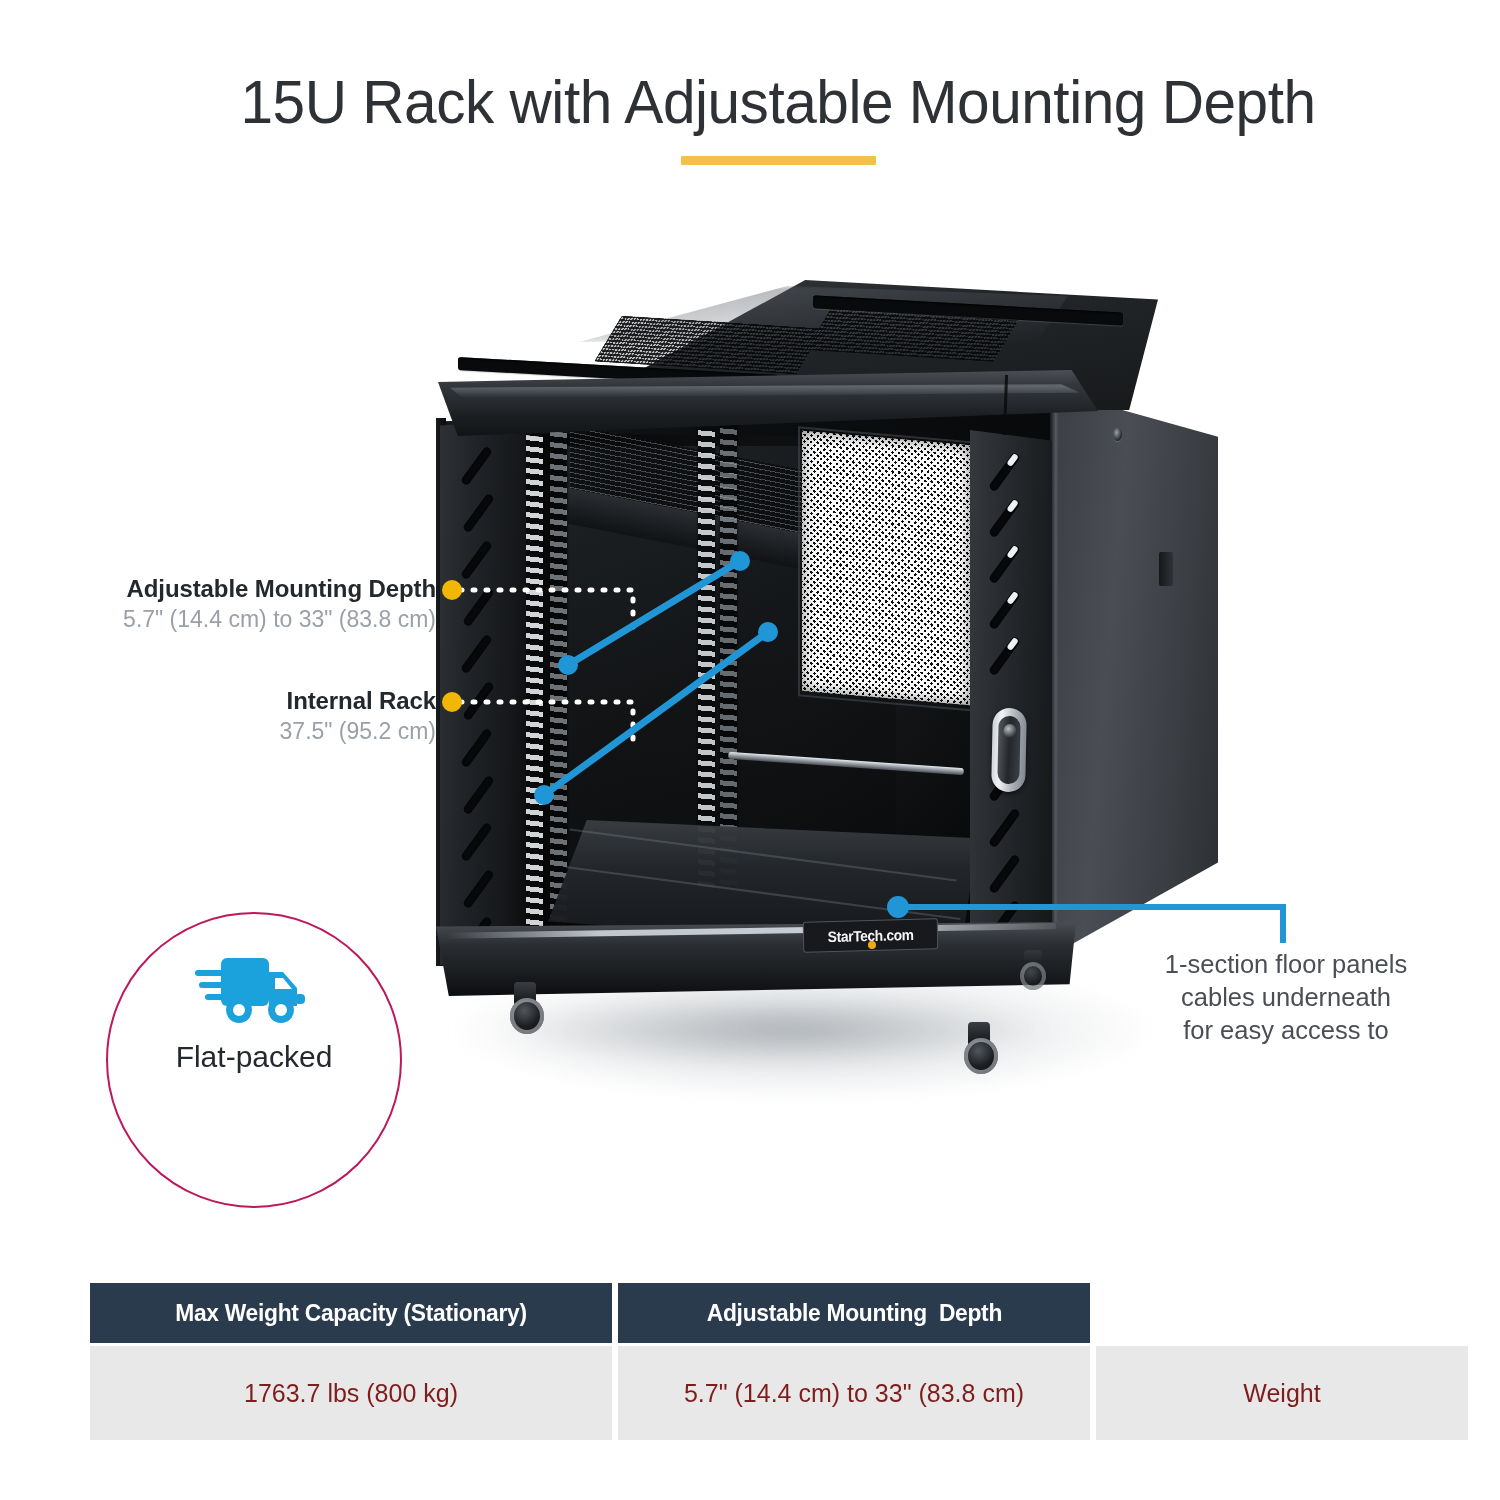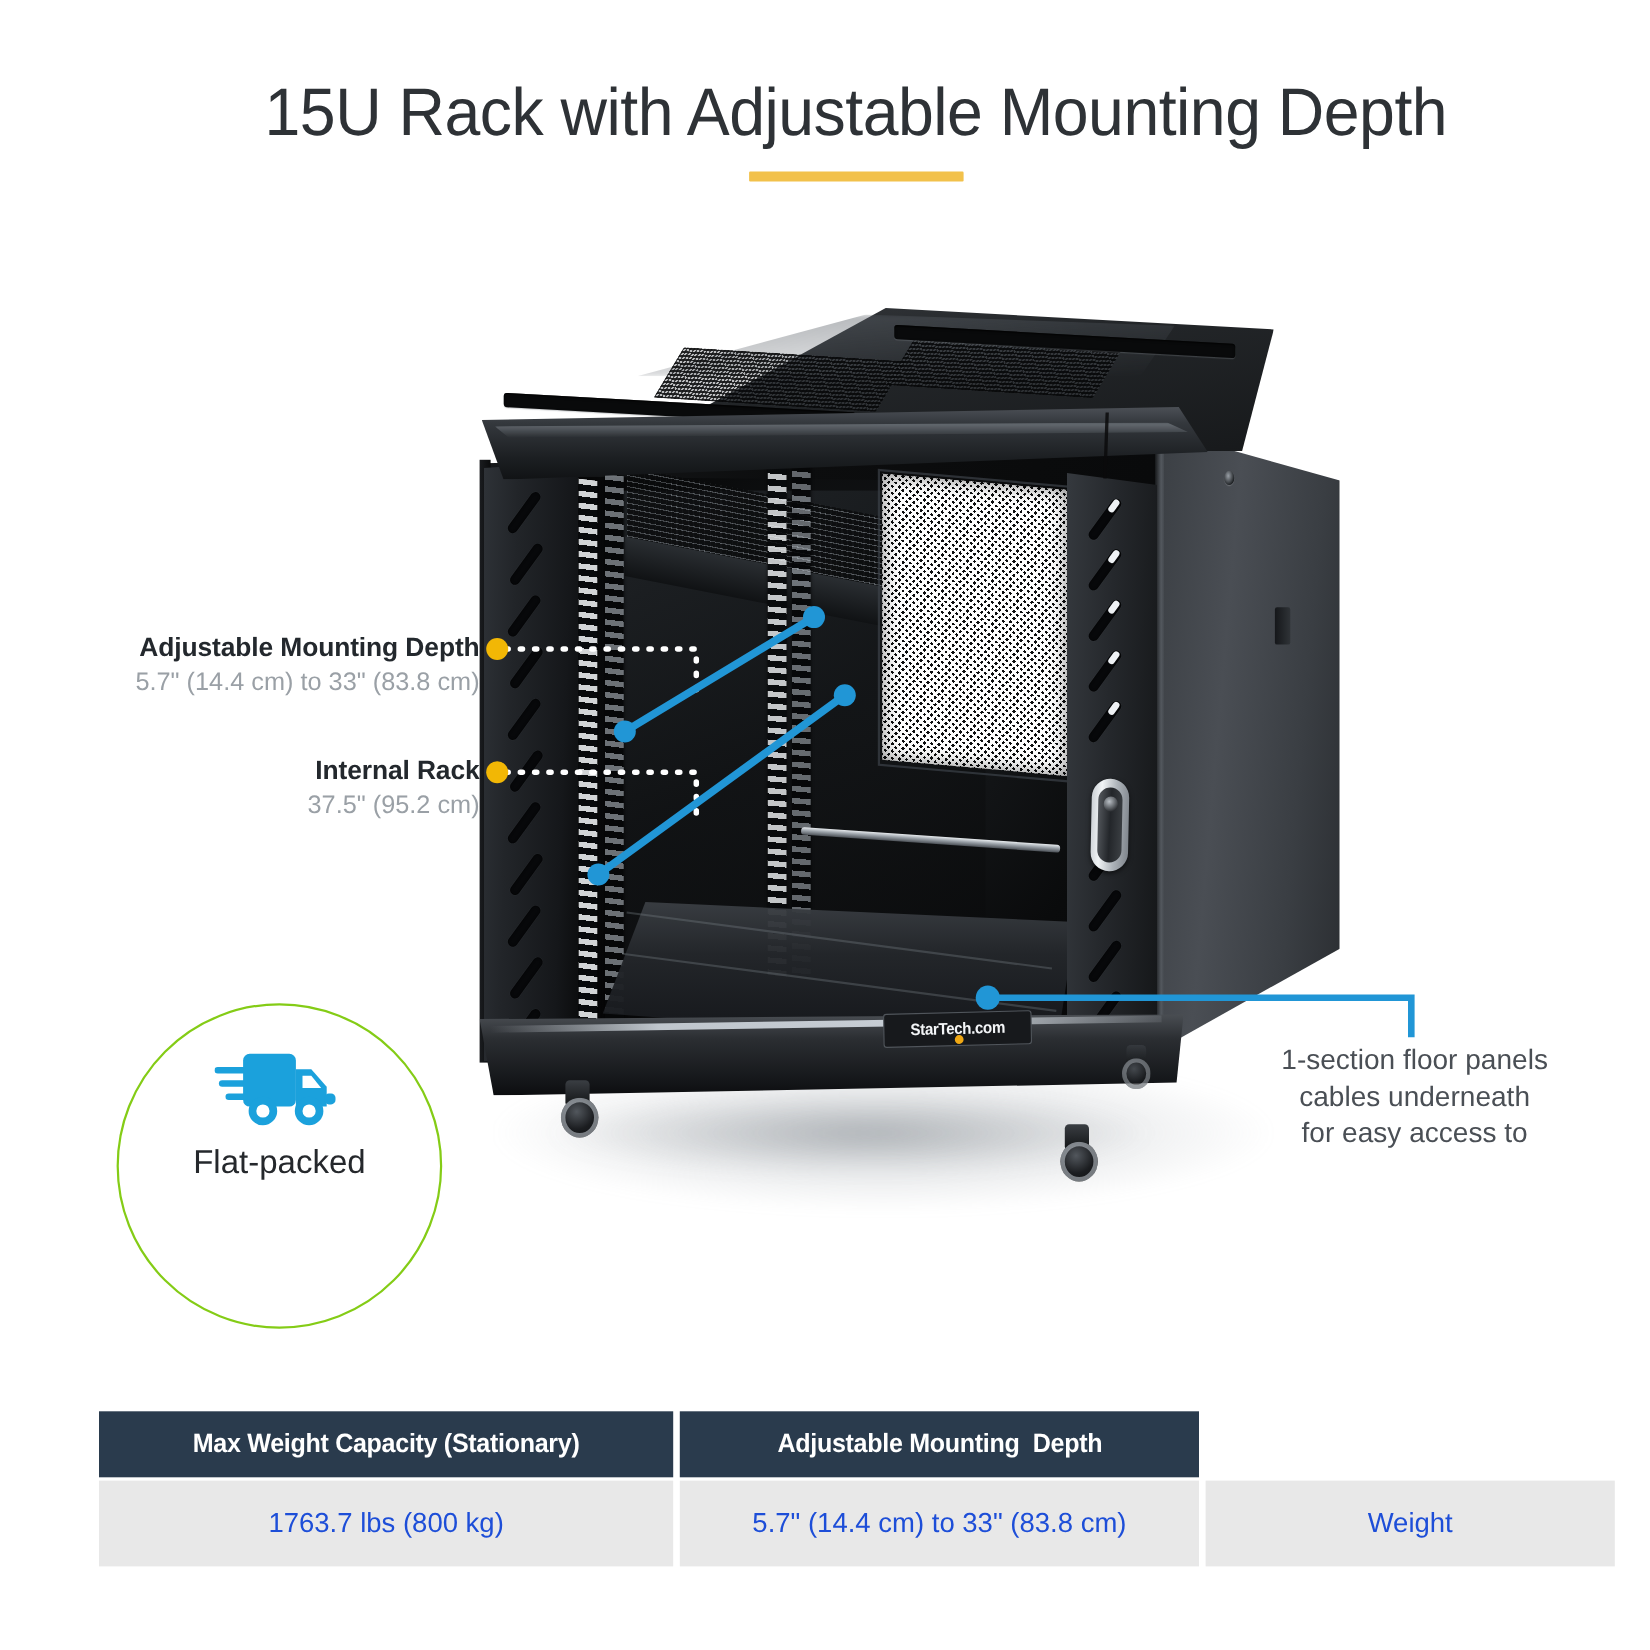--- a/index.html
+++ b/index.html
@@ -464,21 +464,21 @@
     font-weight: 400;
     color: #4a4f55;
     line-height: 1.30;
   }
 
   
   #flat-badge {
     position: absolute;
     left: 78px; top: 912px;
     width: 296px; height: 296px;
-    border: 2px solid #84cc16;
+    border: 2px solid #be185d;
     border-radius: 50%;
     display: flex;
     flex-direction: column;
     align-items: center;
     justify-content: flex-start;
     padding-top: 36px;
   }
   #truck-icon { width: 118px; height: 78px; margin-bottom: 12px; }
   #flat-title {
     font-size: 30px;
@@ -513,24 +513,24 @@
     letter-spacing: -0.3px;
     height: 60px;
     display: flex; align-items: center; justify-content: center;
     text-align: center;
     transform-origin: center;
     white-space: pre;
   }
   .th span { transform: scaleX(0.95); display: inline-block; }
   .td {
     background: #e8e8e8;
-    color: #1d4ed8;
+    color: #7f1d1d;
     font-size: 25px;
     font-weight: 400;
-    height: 78px;
+    height: 94px;
     display: flex; align-items: center; justify-content: center;
     text-align: right;
   }
   .col-1 { flex: 0 0 522px; }
   .col-2 { flex: 0 0 472px; }
   .col-3 { flex: 1 1 auto; }
 </style>
 </head>
 <body>
 

